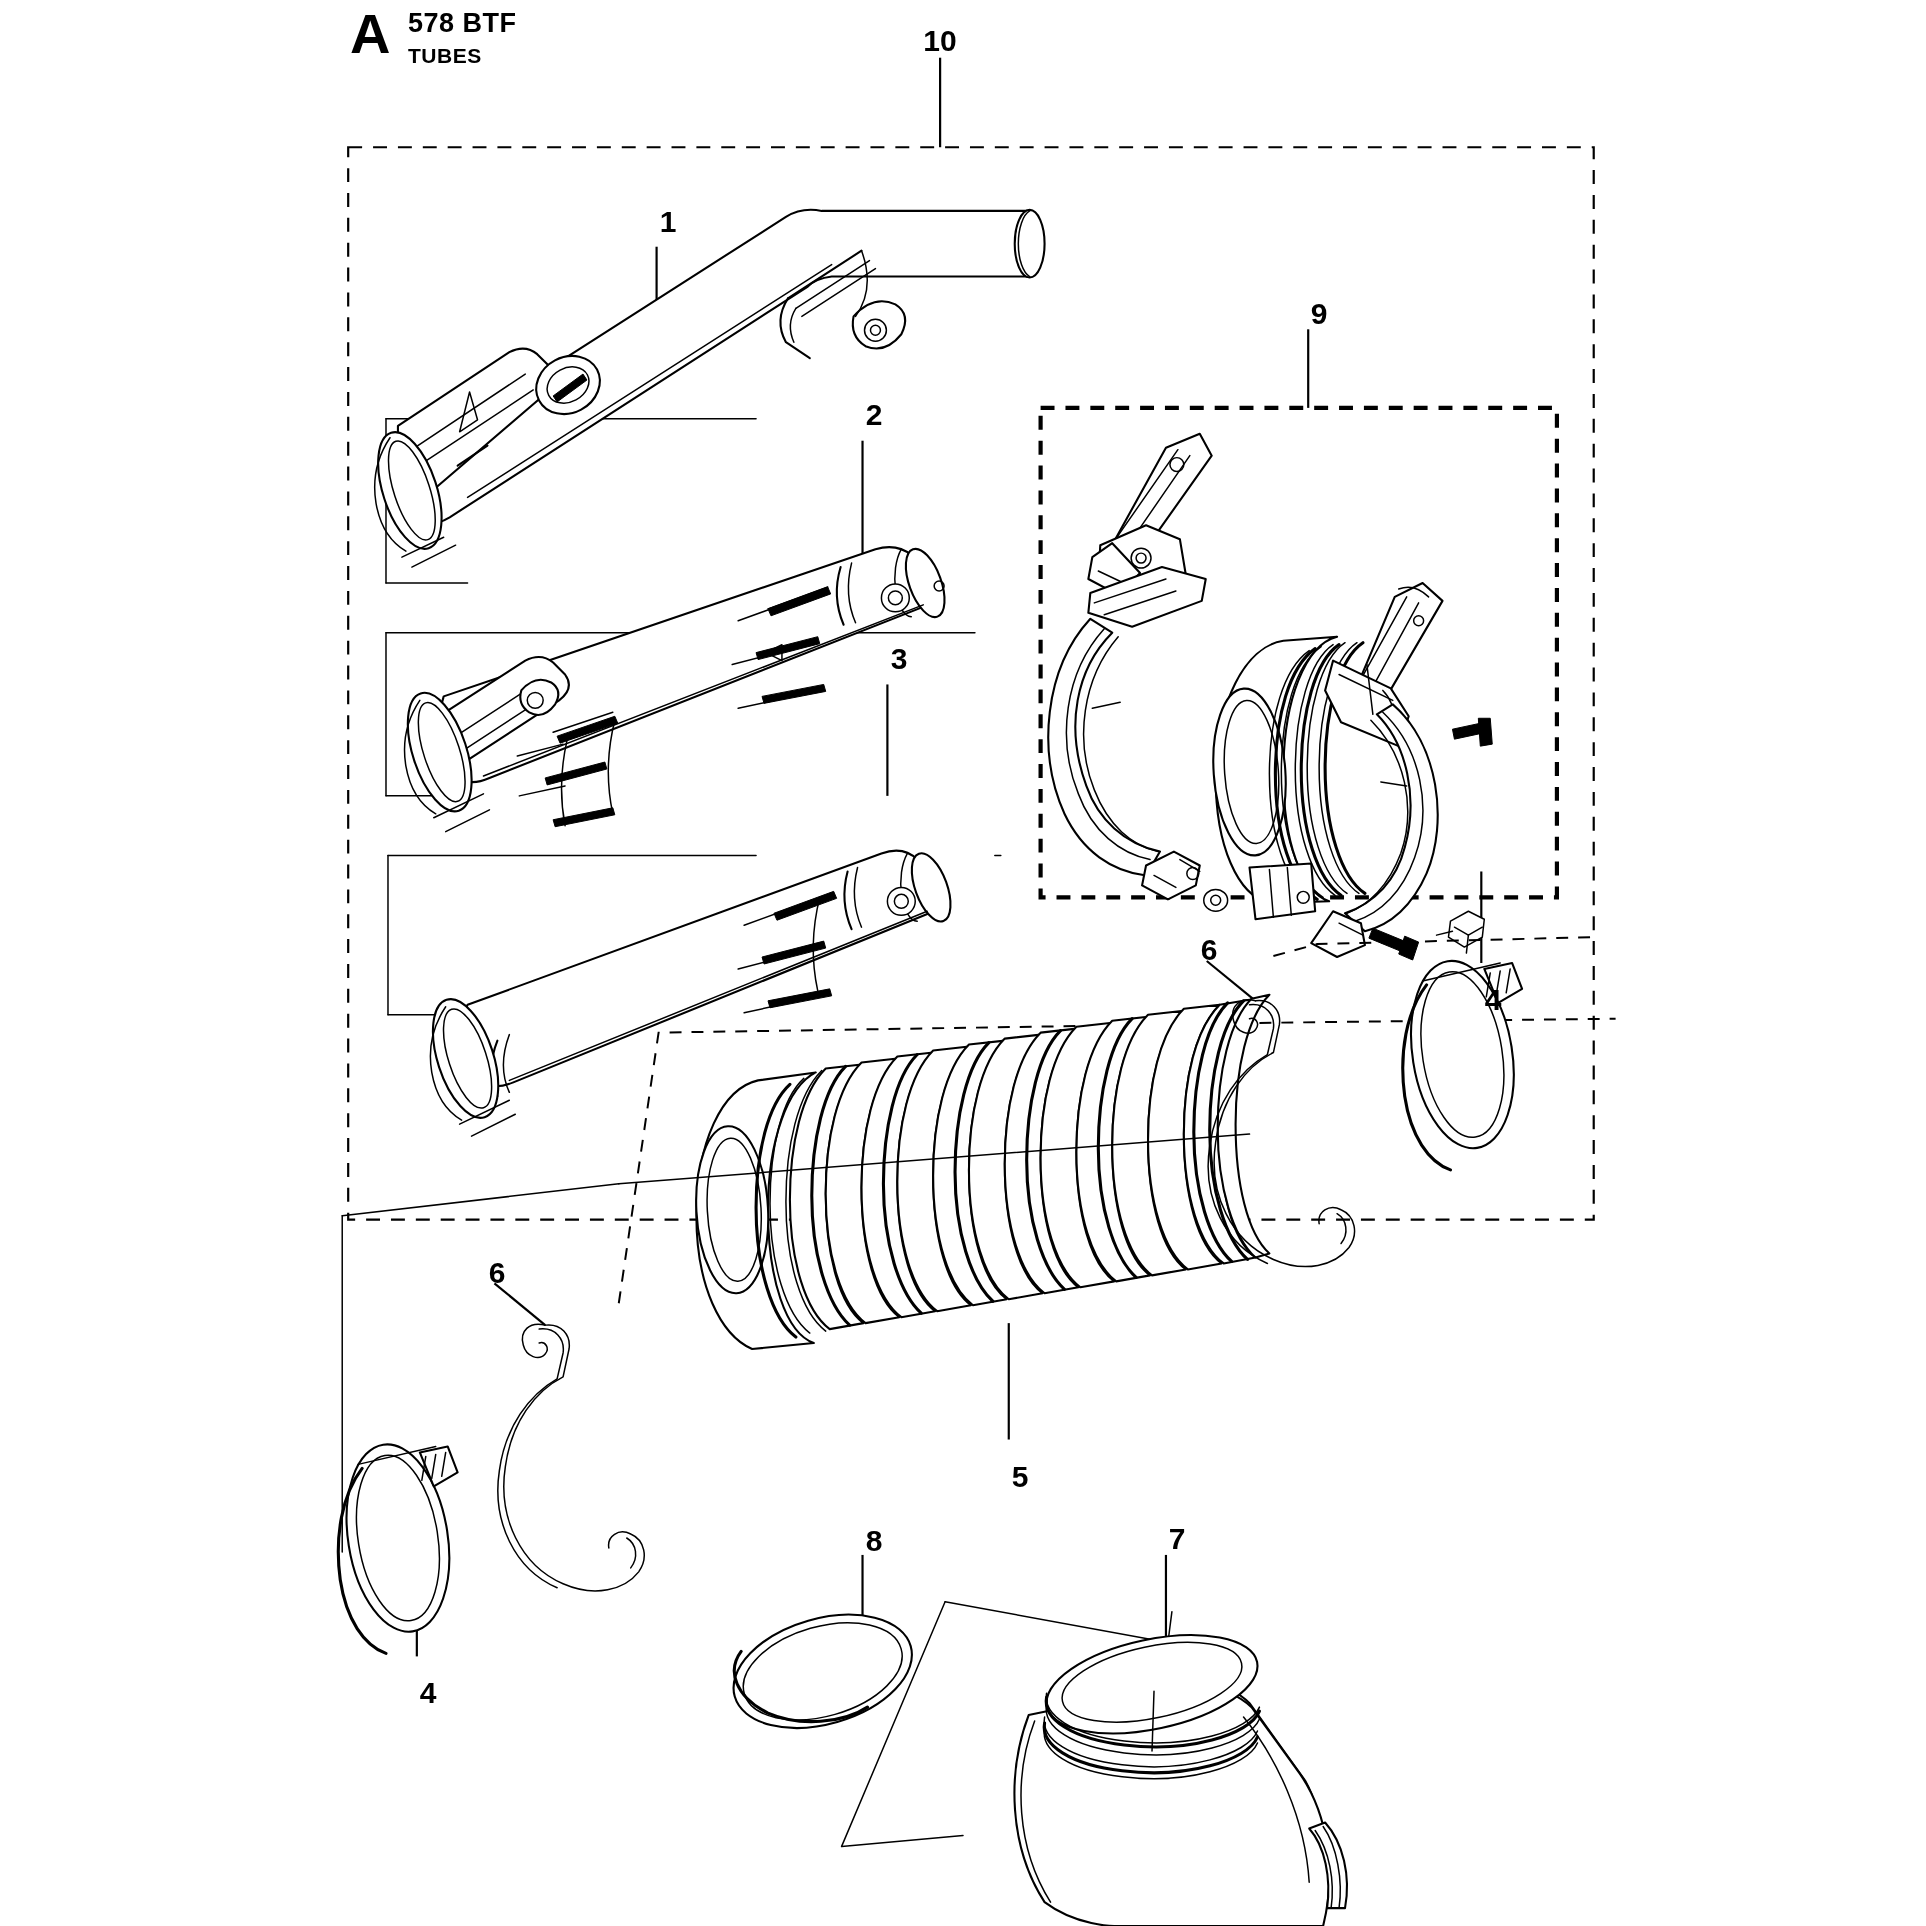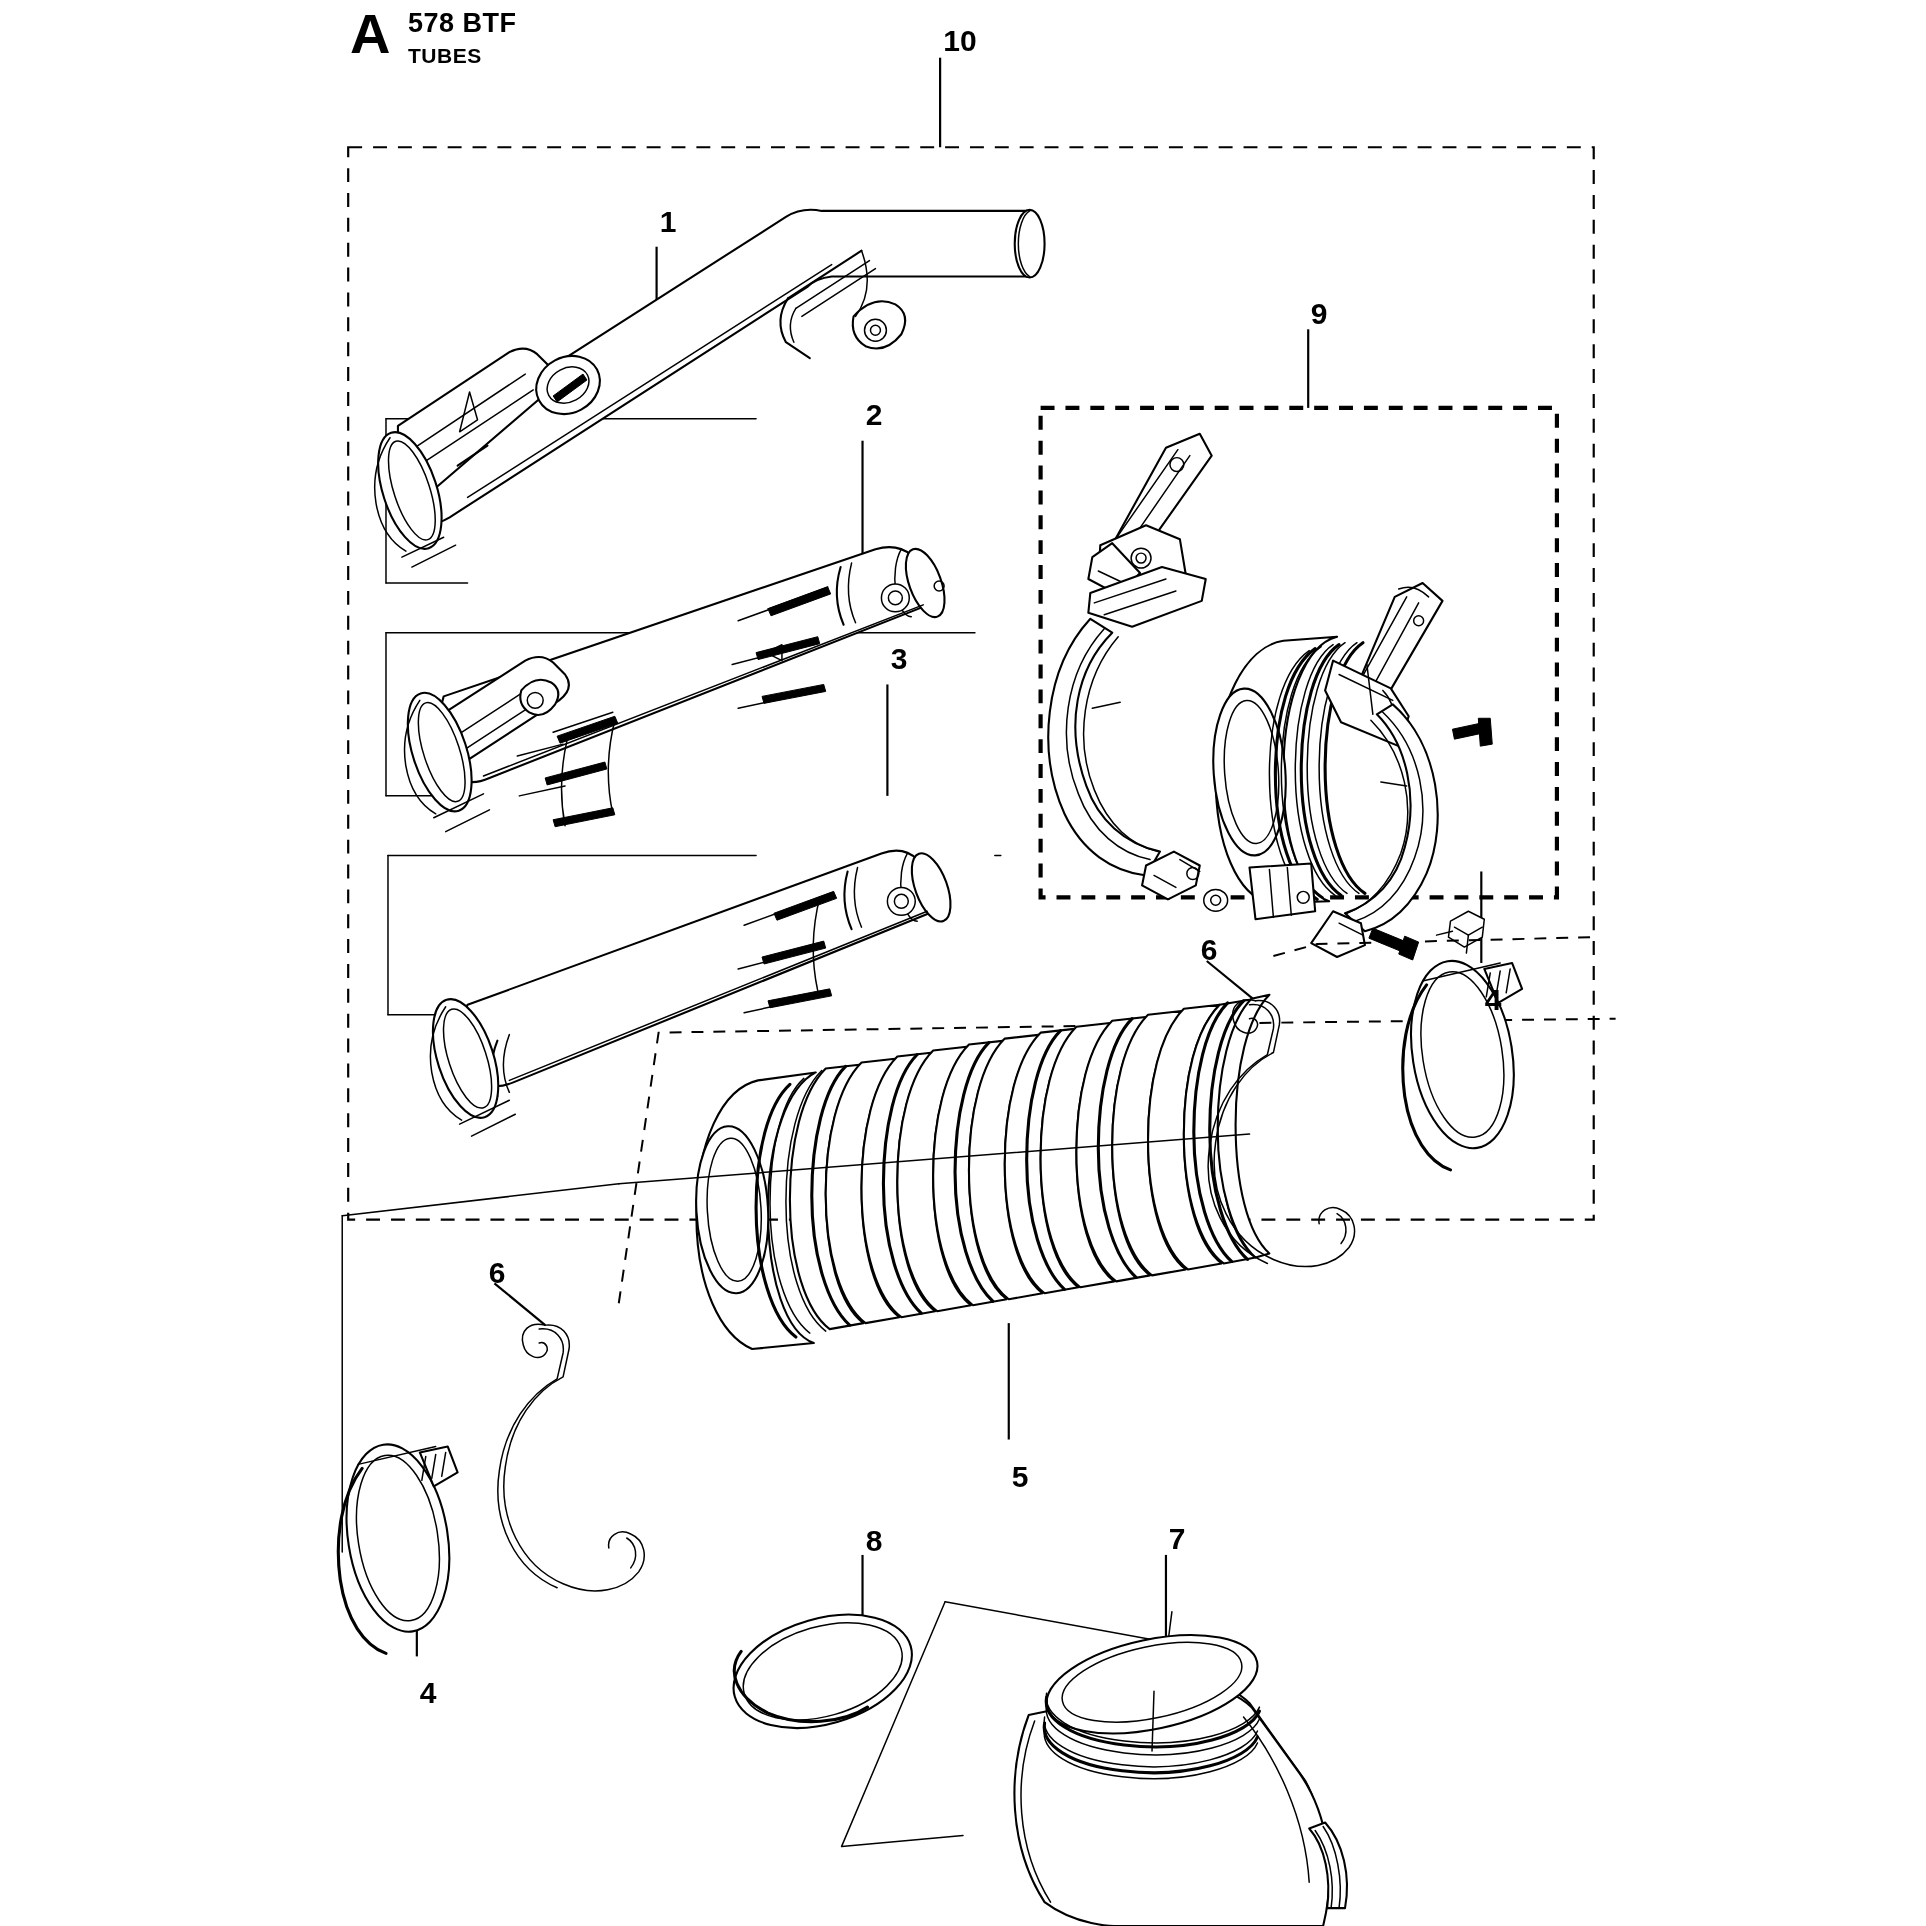--- a/index.html
+++ b/index.html
@@ -551,16 +551,16 @@
   <div class="callout" style="left:851px;top:398px;">2</div>
   <div class="callout" style="left:876px;top:642px;">3</div>
   <div class="callout" style="left:1470px;top:983px;">4</div>
   <div class="callout" style="left:405px;top:1676px;">4</div>
   <div class="callout" style="left:997px;top:1460px;">5</div>
   <div class="callout" style="left:1186px;top:933px;">6</div>
   <div class="callout" style="left:474px;top:1256px;">6</div>
   <div class="callout" style="left:1154px;top:1522px;">7</div>
   <div class="callout" style="left:851px;top:1524px;">8</div>
   <div class="callout" style="left:1296px;top:297px;">9</div>
-  <div class="callout" style="left:917px;top:24px;margin-left:20px;">10</div>
+  <div class="callout" style="left:917px;top:24px;">10</div>
 
 </div>
 
 
 </body></html>

